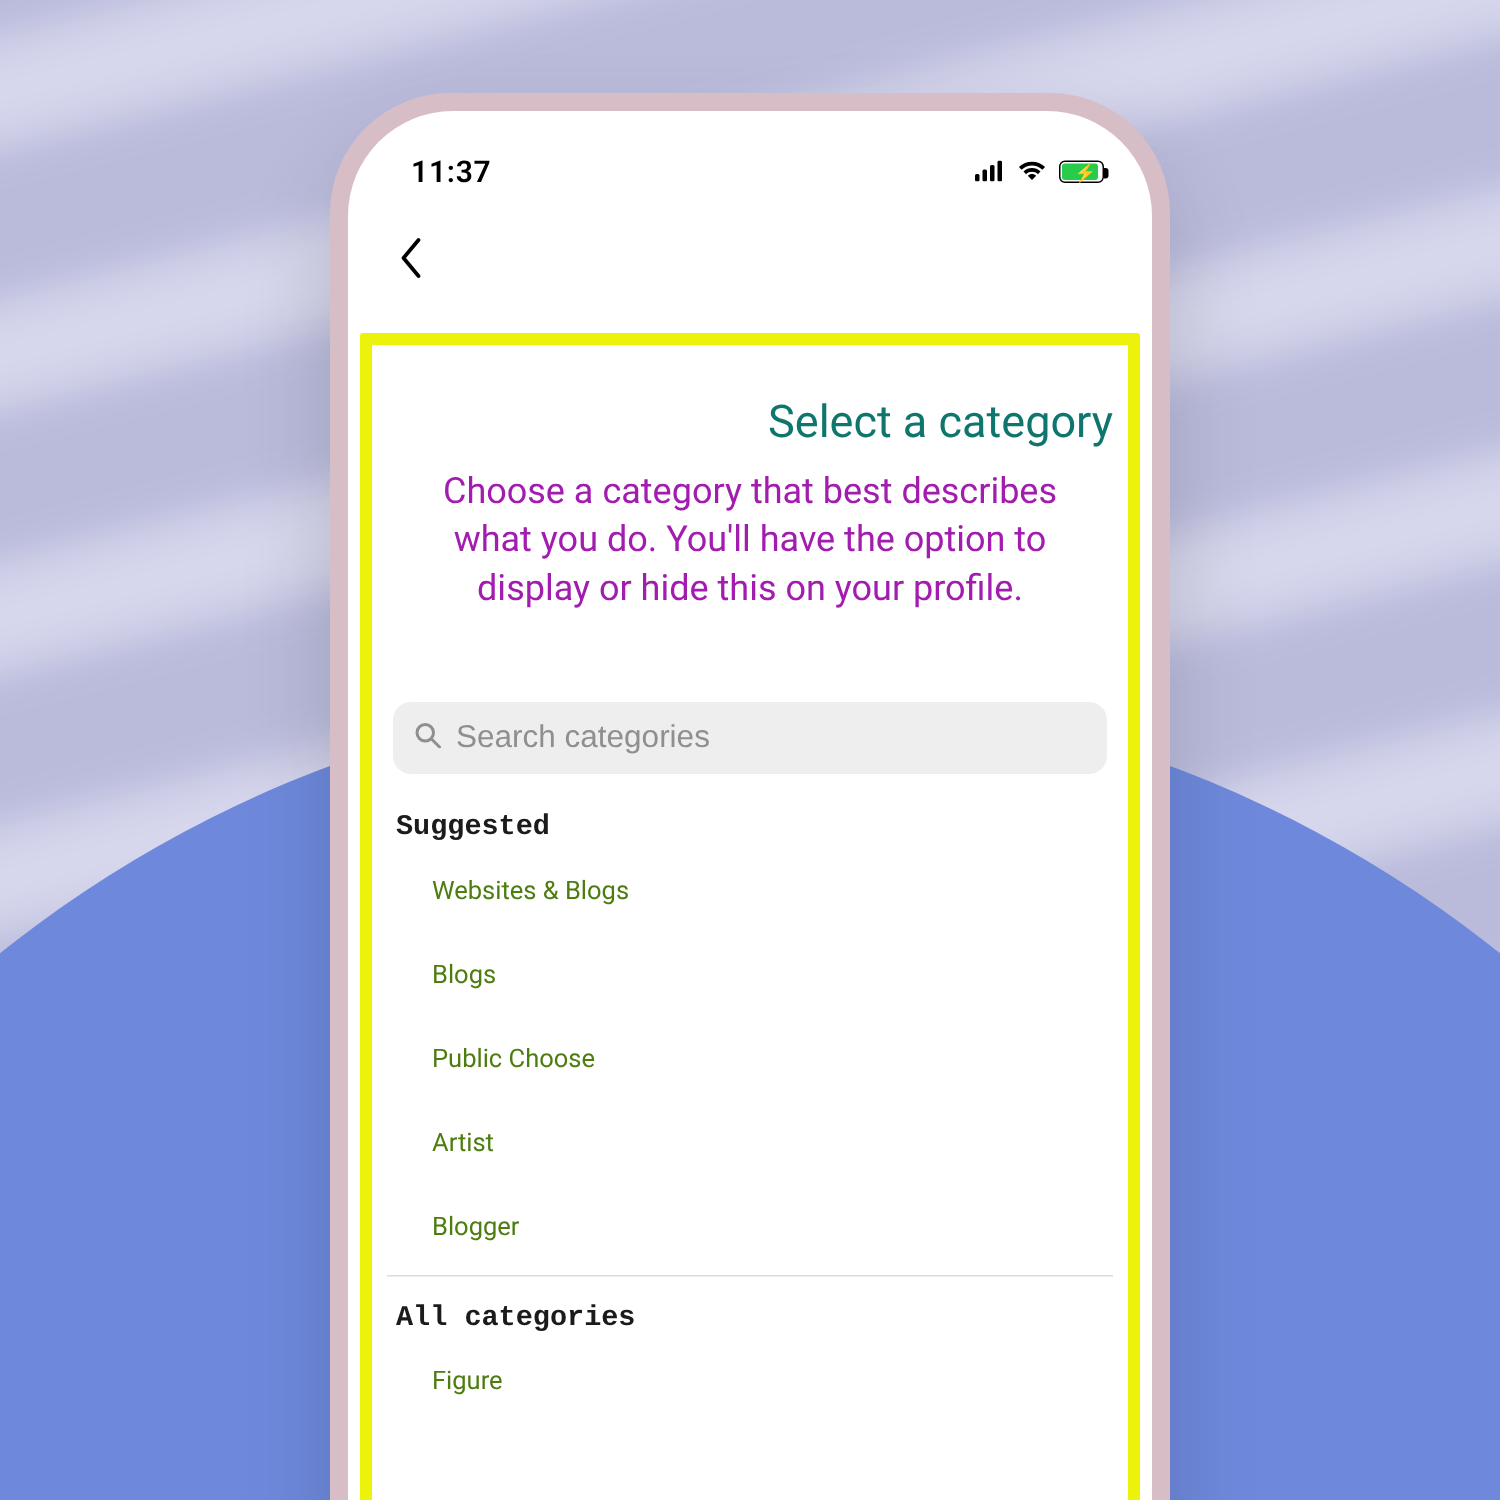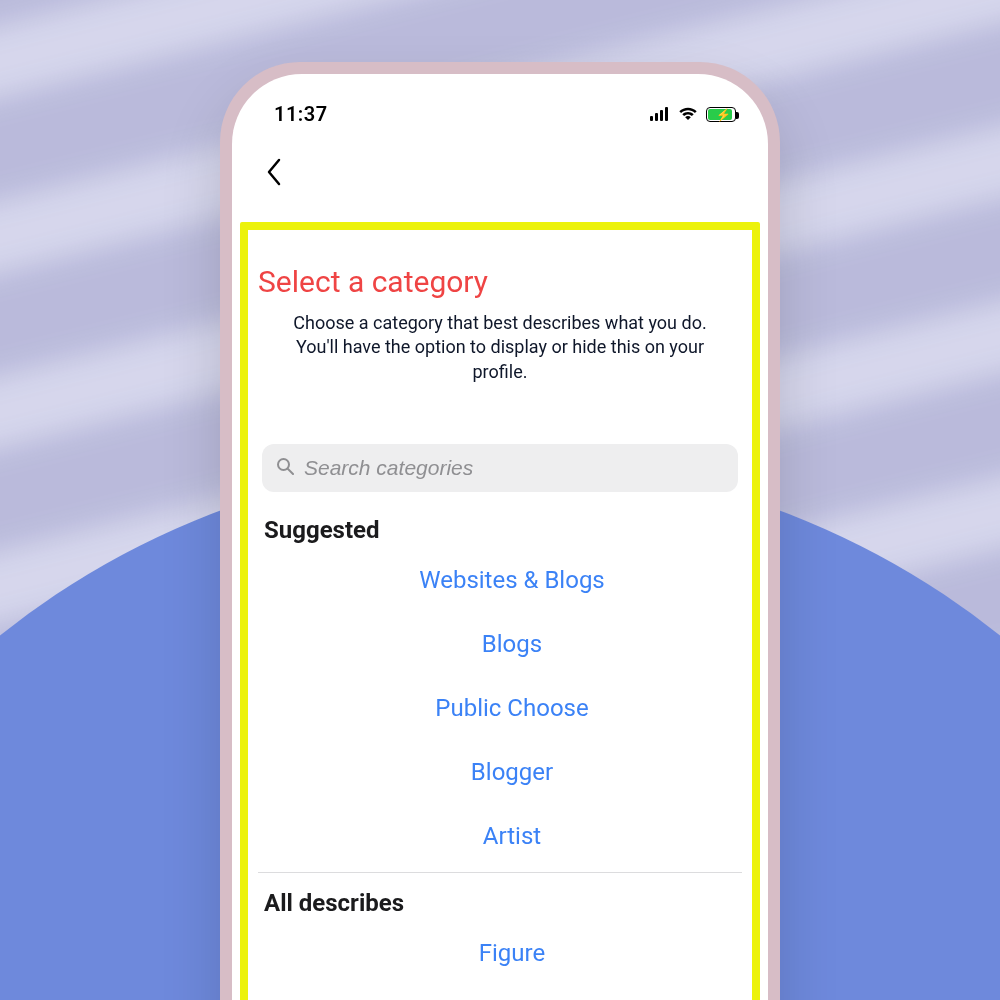--- a/index.html
+++ b/index.html
@@ -78,61 +78,61 @@
     top: 148px;
     left: 8px; right: 8px;
     bottom: -20px;
     border: 8px solid #ecf20a;
     border-radius: 2px;
     padding: 20px 10px 0 10px;
     background: #fff;
   }
 
   .title {
-    text-align: left;
+    text-align: right;
     font-size: 30px;
-    color: #ef4444;
+    color: #0f766e;
     font-weight: 400;
     margin-top: 14px;
     margin-bottom: 12px;
   }
   .subtitle {
     text-align: center;
-    font-size: 18px;
+    font-size: 24px;
     line-height: 1.35;
-    color: #0f172a;
+    color: #a21caf;
     padding: 0 24px;
     margin-bottom: 60px;
   }
 
   
   .search-field {
     display:flex; align-items:center; gap:10px;
     background:#eeeeef;
     border-radius: 12px;
     height: 48px;
     padding: 0 14px;
     margin: 0 4px 18px 4px;
   }
   .search-field input {
     border:none; outline:none; background:transparent;
-    font-size: 21px; color:#6b6b6e; width:100%;font-style:italic;
+    font-size: 21px; color:#6b6b6e; width:100%;
   }
   .search-field input::placeholder { color:#8f8f92; }
 
   .section-label {
-    font-size: 24px; font-weight: 700; color:#1b1b1d;
+    font-size: 19px; font-weight: 700; color:#1b1b1d;
     padding: 6px 6px 4px 6px;
+    font-family: Liberation Mono, monospace;
   }
   .list { }
   .list-item {
-    font-size: 24px; color:#3b82f6;
+    font-size: 17px; color:#4d7c0f;
     padding: 18px 6px 18px 30px;
     cursor: pointer;
-    text-align: center;
   }
   .divider { height:1px; background:#dcdcde; margin: 4px 0 10px 0; }
 
 </style>
 </head>
 <body>
 
 <div class="bg">
   <div class="stripes"></div>
   <div class="blue-arc"></div>
@@ -189,27 +189,27 @@
             </svg>
           </span>
           <input type="text" placeholder="Search categories" style="">
         </div>
 
         <div class="section-label">Suggested</div>
         <div class="list">
           <div class="list-item">Websites &amp; Blogs</div>
           <div class="list-item">Blogs</div>
           <div class="list-item">Public Choose</div>
+          <div class="list-item">Artist</div>
           <div class="list-item">Blogger</div>
-          <div class="list-item">Artist</div>
         </div>
 
         <div class="divider"></div>
 
-        <div class="section-label">All describes</div>
+        <div class="section-label">All categories</div>
         <div class="list">
           <div class="list-item">Figure</div>
         </div>
 
       </div>
 
     </div>
   </div>
 </div>
 

